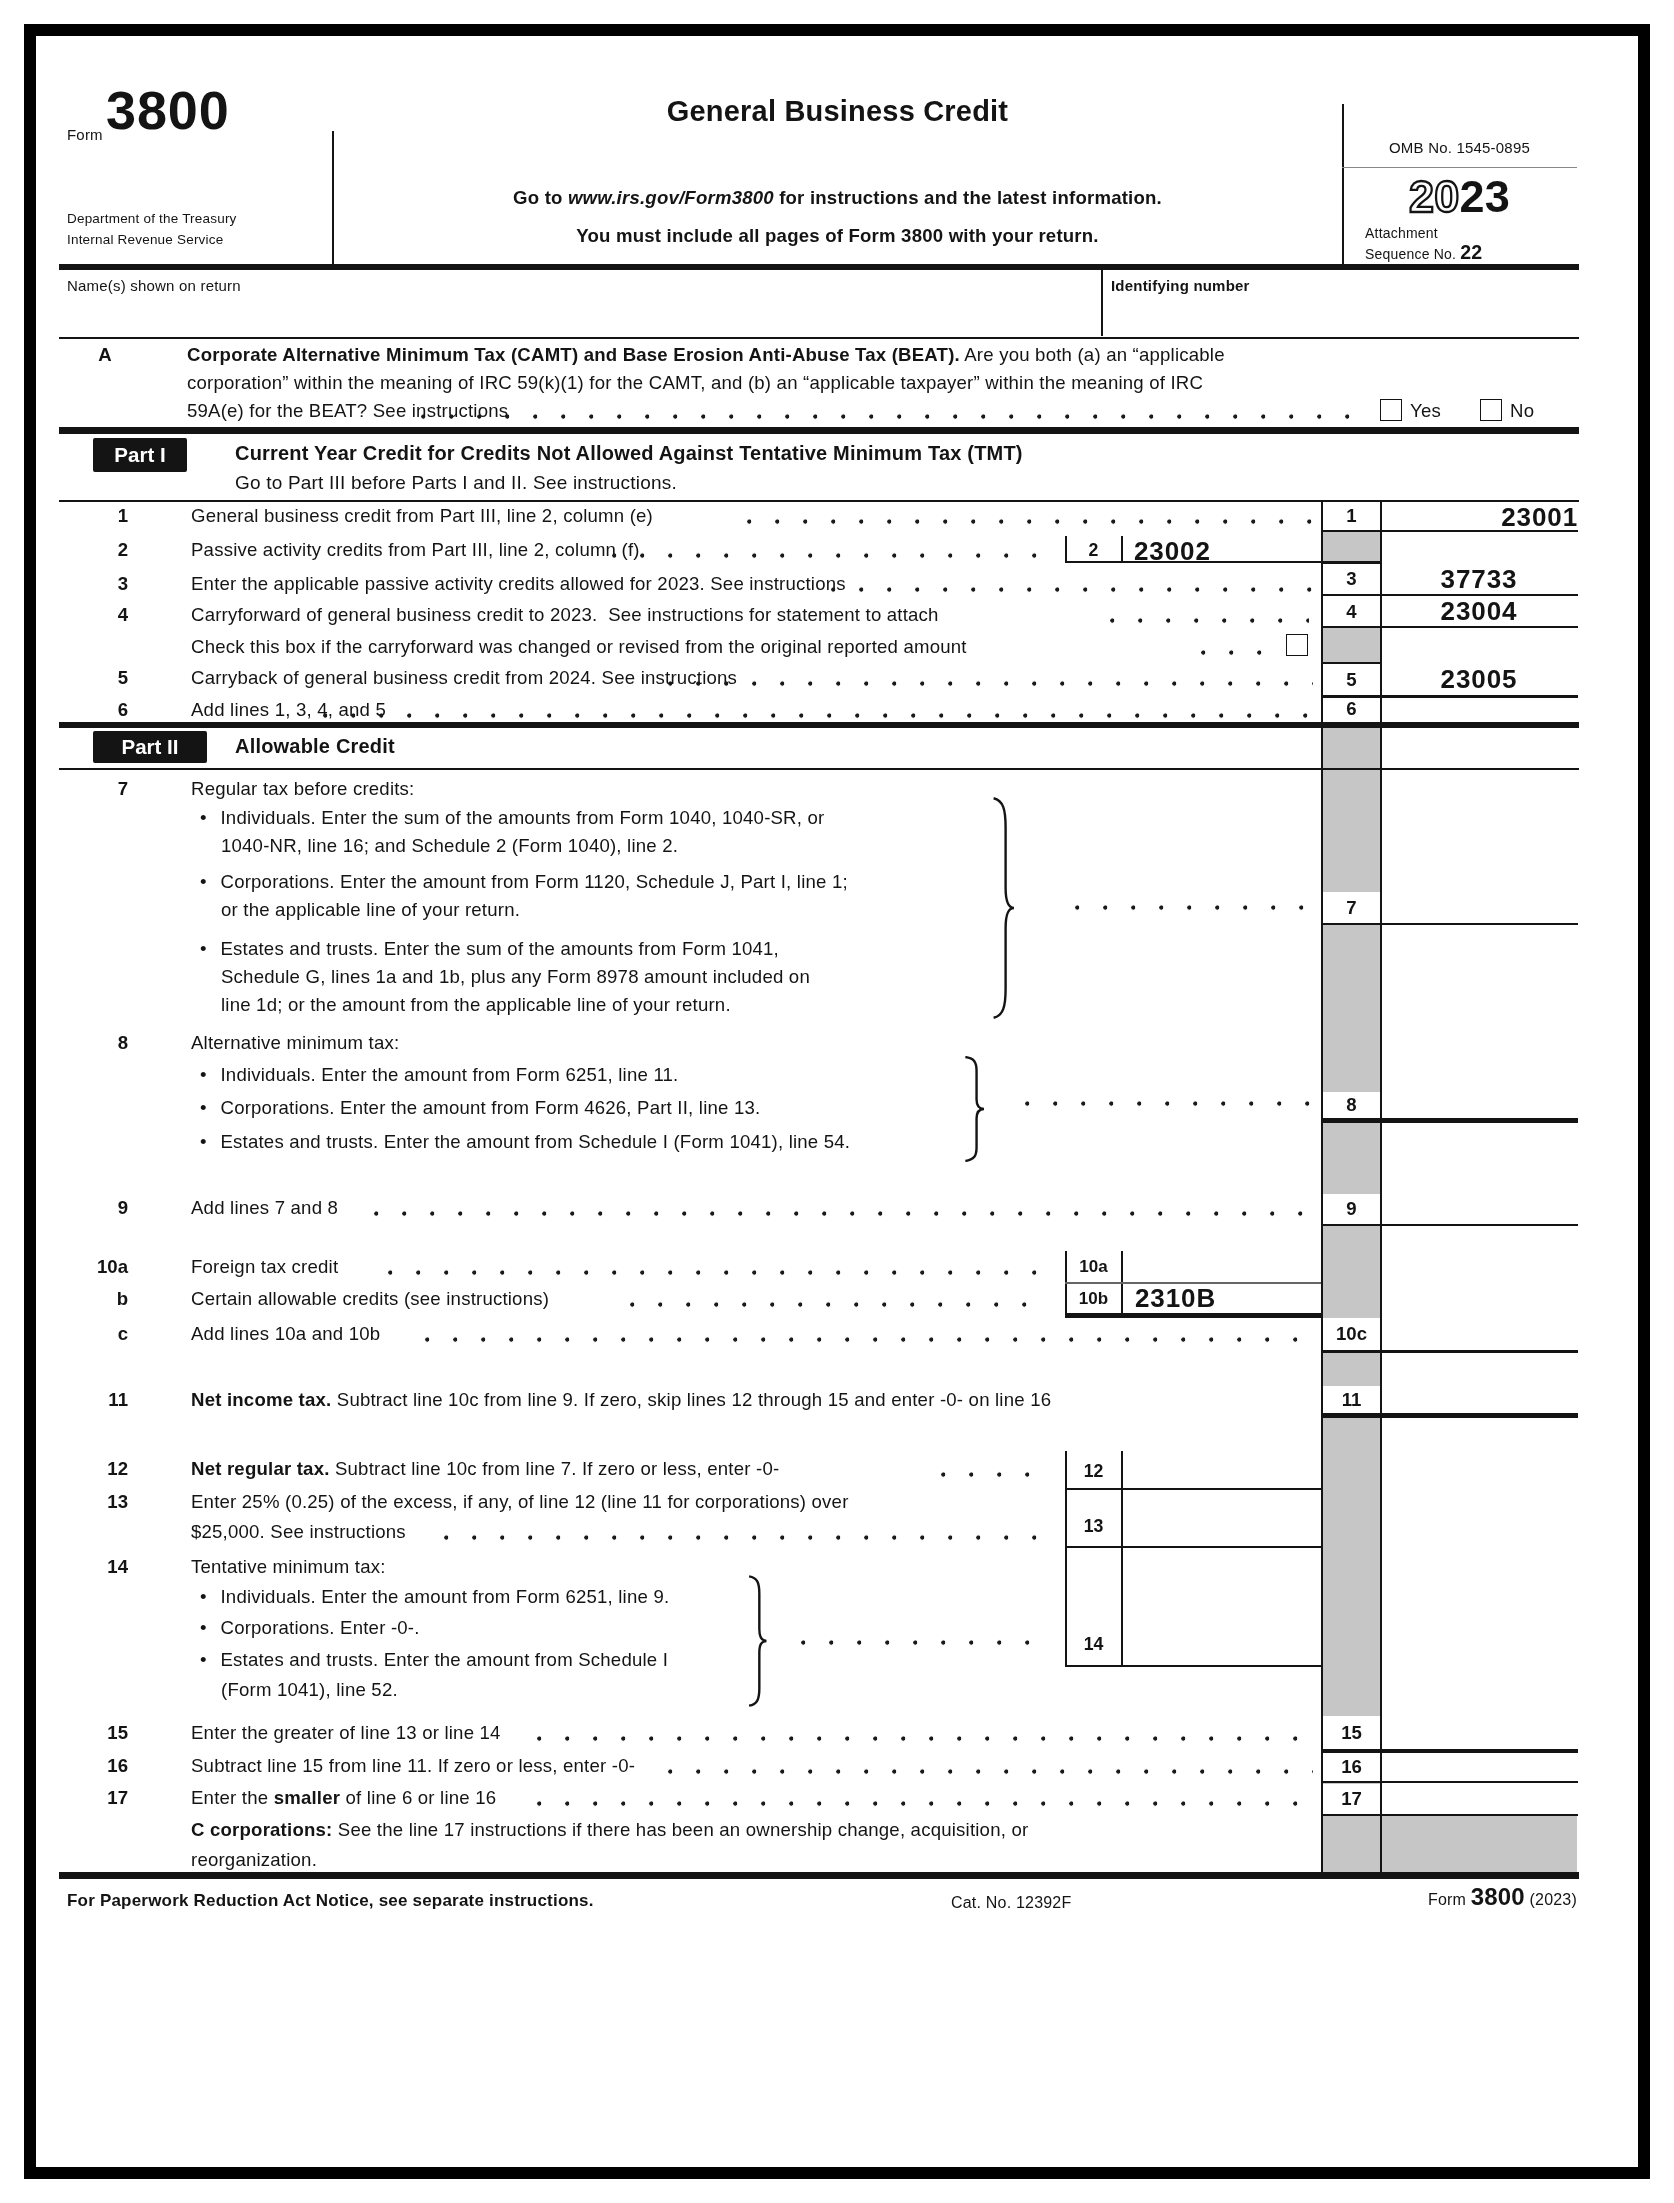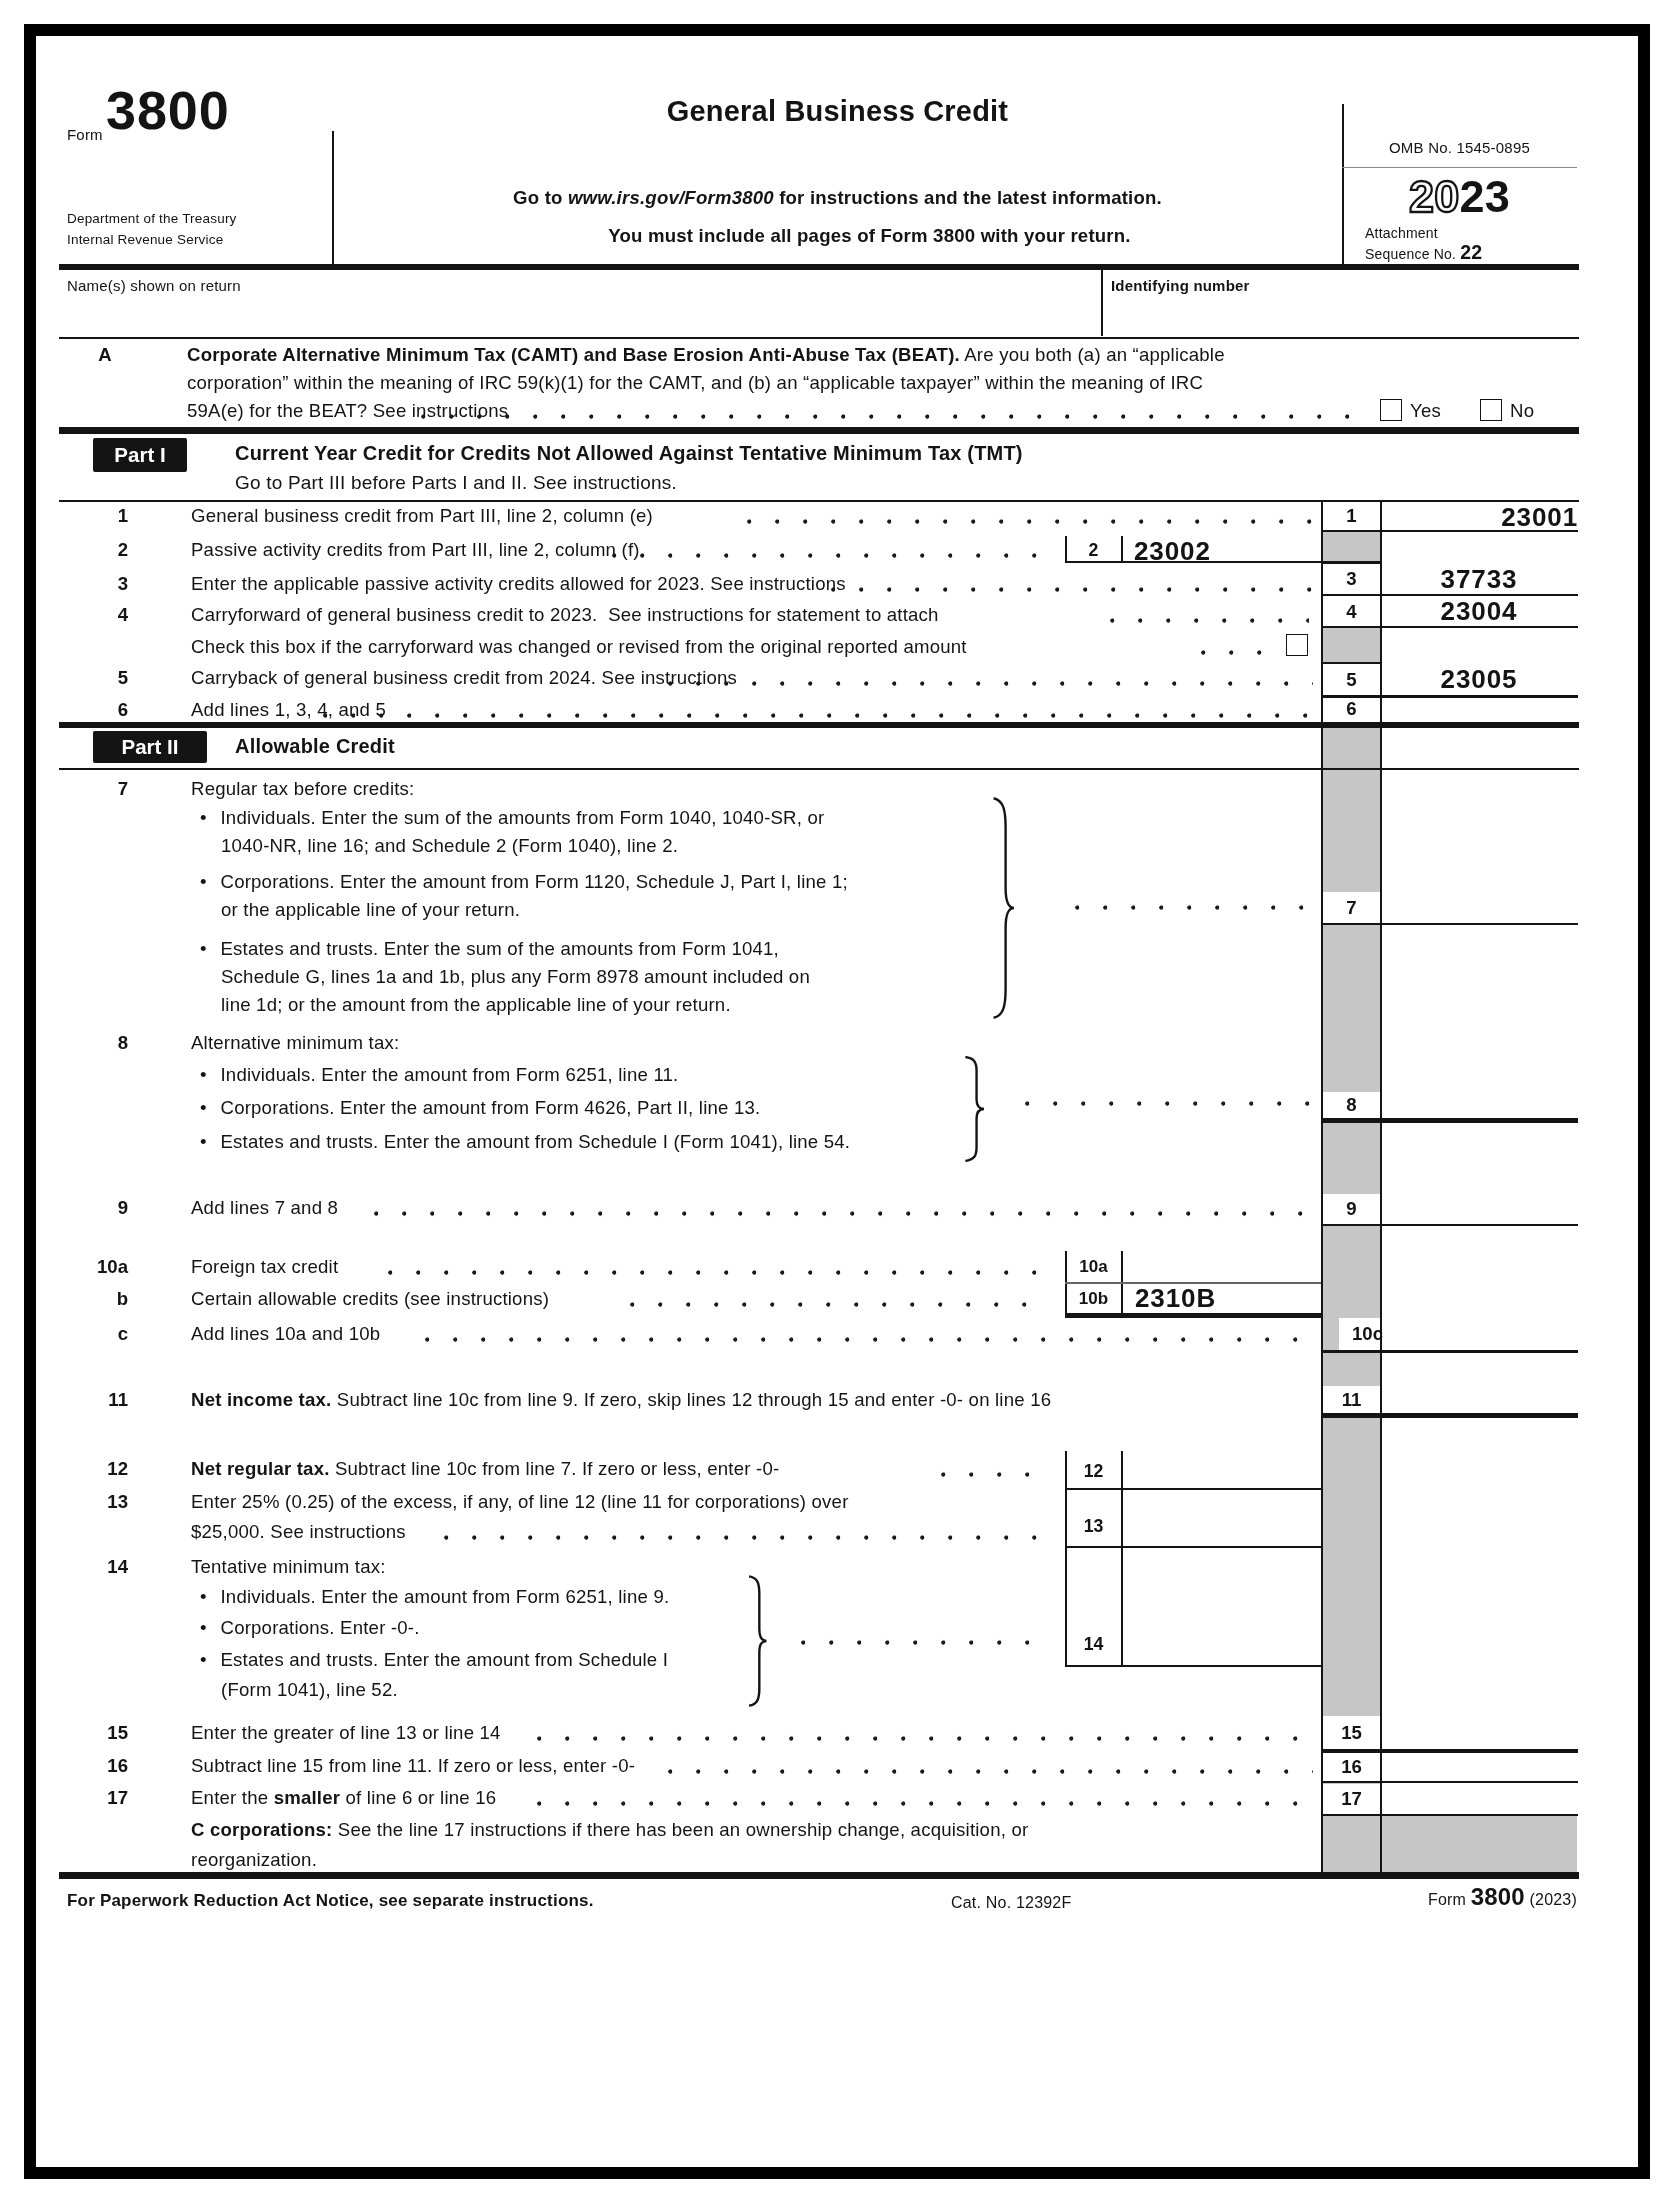--- a/index.html
+++ b/index.html
@@ -39,21 +39,21 @@
   <div class="frame"></div>
 
   <div class="t" style="left:67px;top:123px;font-size:15px;">Form</div>
   <div class="t b" style="left:106px;top:82px;font-size:54px;line-height:56px;letter-spacing:0.9px;">3800</div>
   <div class="t" style="left:67px;top:209px;font-size:13.5px;line-height:20.5px;">Department of the Treasury</div>
   <div class="t" style="left:67px;top:230px;font-size:13.5px;line-height:20.5px;">Internal Revenue Service</div>
   <div class="vl" style="left:332px;top:131px;width:1.9px;height:136px;"></div>
 
   <div class="t b c" style="left:332px;top:95px;width:1011px;font-size:29px;line-height:32px;">General Business Credit</div>
   <div class="t b c" style="left:332px;top:186px;width:1011px;"><span>Go to </span><span class="i">www.irs.gov/Form3800</span><span> for instructions and the latest information.</span></div>
-  <div class="t b c" style="left:332px;top:224px;width:1011px;padding-left:32px;">You must include all pages of Form 3800 with your return.</div>
+  <div class="t b c" style="left:332px;top:224px;width:1011px;">You must include all pages of Form 3800 with your return.</div>
 
   <div class="vl" style="left:1342px;top:104px;width:1.9px;height:161px;"></div>
   <div class="t c" style="left:1342px;top:136px;width:235px;font-size:15px;">OMB No. 1545-0895</div>
   <div class="hl" style="left:1342px;top:167px;width:235px;height:0.9px;background:#888;"></div>
   <div class="t c" style="left:1342px;top:173px;width:235px;font-size:45px;line-height:48px;font-weight:bold;"><span class="outline20">20</span><span>23</span></div>
   <div class="t" style="left:1365px;top:224px;font-size:14px;line-height:18.6px;">Attachment</div>
   <div class="t" style="left:1365px;top:242px;font-size:14px;line-height:20.5px;"><span>Sequence No. </span><span class="b" style="font-size:19.6px;">22</span></div>
 
   <div class="hl" style="left:59px;top:264px;width:1520px;height:5.6px;"></div>
 
@@ -83,21 +83,21 @@
   <div class="gray" style="left:1323px;top:502px;width:57px;height:1370px;"></div>
 
   <div class="win" style="top:502px;height:28px;">1</div>
   <div class="win" style="top:564px;height:30px;">3</div>
   <div class="win" style="top:596px;height:31px;">4</div>
   <div class="win" style="top:664px;height:31px;">5</div>
   <div class="win" style="top:696px;height:26px;">6</div>
   <div class="win" style="top:892px;height:31px;">7</div>
   <div class="win" style="top:1092px;height:26px;">8</div>
   <div class="win" style="top:1194px;height:30px;">9</div>
-  <div class="win" style="top:1318px;height:32px;margin-left:16px;">10c</div>
+  <div class="win" style="top:1318px;height:32px;">10c</div>
   <div class="win" style="top:1386px;height:27px;">11</div>
   <div class="win" style="top:1716px;height:33px;">15</div>
   <div class="win" style="top:1752px;height:30px;">16</div>
   <div class="win" style="top:1784px;height:30px;">17</div>
 
   <div class="gray" style="left:1323px;top:1815px;width:254px;height:57px;"></div>
 
   <div class="vl" style="left:1321px;top:500px;width:1.9px;height:1372px;"></div>
   <div class="vl" style="left:1380px;top:500px;width:1.9px;height:1372px;"></div>
 

